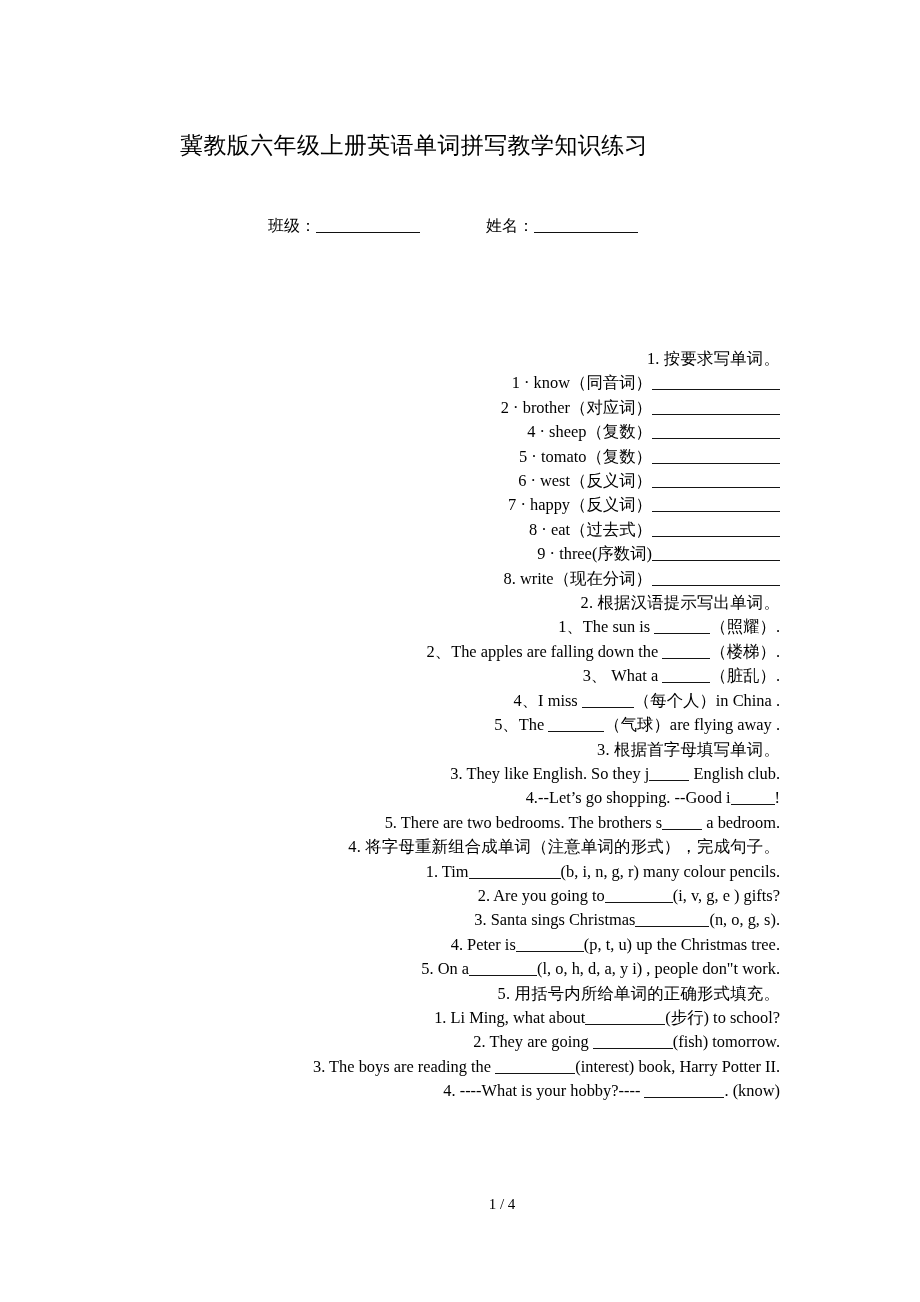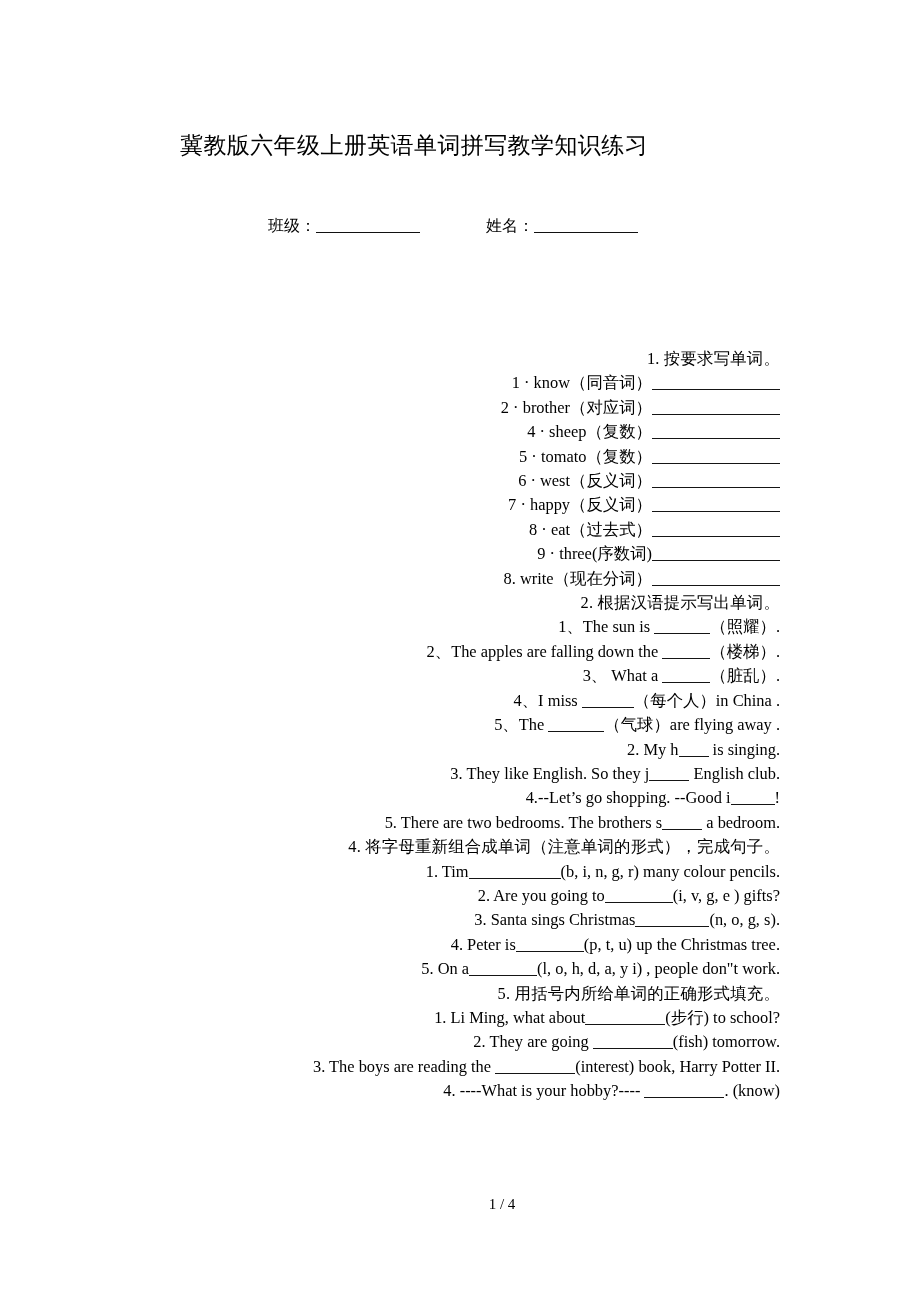--- a/index.html
+++ b/index.html
@@ -134,21 +134,21 @@
       <div class="q"><span>7 ·</span> <span>happy（反义词）</span><span class="bl w128"></span></div>
       <div class="q"><span>8 ·</span> <span>eat（过去式）</span><span class="bl w128"></span></div>
       <div class="q"><span>9 ·</span> <span>three(序数词)</span><span class="bl w128"></span></div>
       <div class="q"><span>8.</span> <span>write（现在分词）</span><span class="bl w128"></span></div>
       <div class="sec-head cn">2. 根据汉语提示写出单词。</div>
       <div class="q"><span>1、The sun is </span><span class="bl w56"></span><span>（照耀）.</span></div>
       <div class="q"><span>2、The apples are falling down the </span><span class="bl w48"></span><span>（楼梯）.</span></div>
       <div class="q"><span>3、 What a </span><span class="bl w48"></span><span>（脏乱）.</span></div>
       <div class="q"><span>4、I miss </span><span class="bl w52"></span><span>（每个人）in China .</span></div>
       <div class="q"><span>5、The </span><span class="bl w56"></span><span>（气球）are flying away .</span></div>
-      <div class="q"><span>2. My h</span><span class="bl w30"></span><span> is singing.</span></div>
+      <div class="sec-head cn">3. 根据首字母填写单词。</div>
       <div class="q"><span>3. They like English. So they j</span><span class="bl w40"></span><span> English club.</span></div>
       <div class="q"><span>4.--Let’s go shopping. --Good i</span><span class="bl w44"></span><span>!</span></div>
       <div class="q"><span>5. There are two bedrooms. The brothers s</span><span class="bl w40"></span><span> a bedroom.</span></div>
       <div class="sec-head cn">4. 将字母重新组合成单词（注意单词的形式），完成句子。</div>
       <div class="q"><span>1. Tim</span><span class="bl w92"></span><span>(b, i, n, g, r) many colour pencils.</span></div>
       <div class="q"><span>2. Are you going to</span><span class="bl w68"></span><span>(i, v, g, e ) gifts?</span></div>
       <div class="q"><span>3. Santa sings Christmas</span><span class="bl w74"></span><span>(n, o, g, s).</span></div>
       <div class="q"><span>4. Peter is</span><span class="bl w68"></span><span>(p, t, u) up the Christmas tree.</span></div>
       <div class="q"><span>5. On a</span><span class="bl w68"></span><span>(l, o, h, d, a, y i) , people don"t work.</span></div>
       <div class="sec-head cn">5. 用括号内所给单词的正确形式填充。</div>

